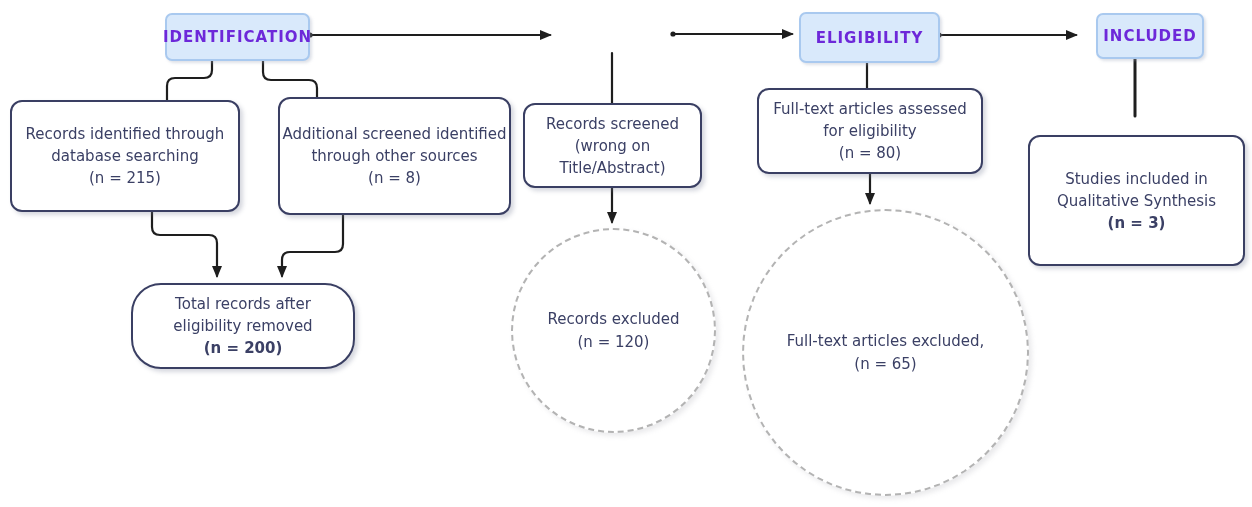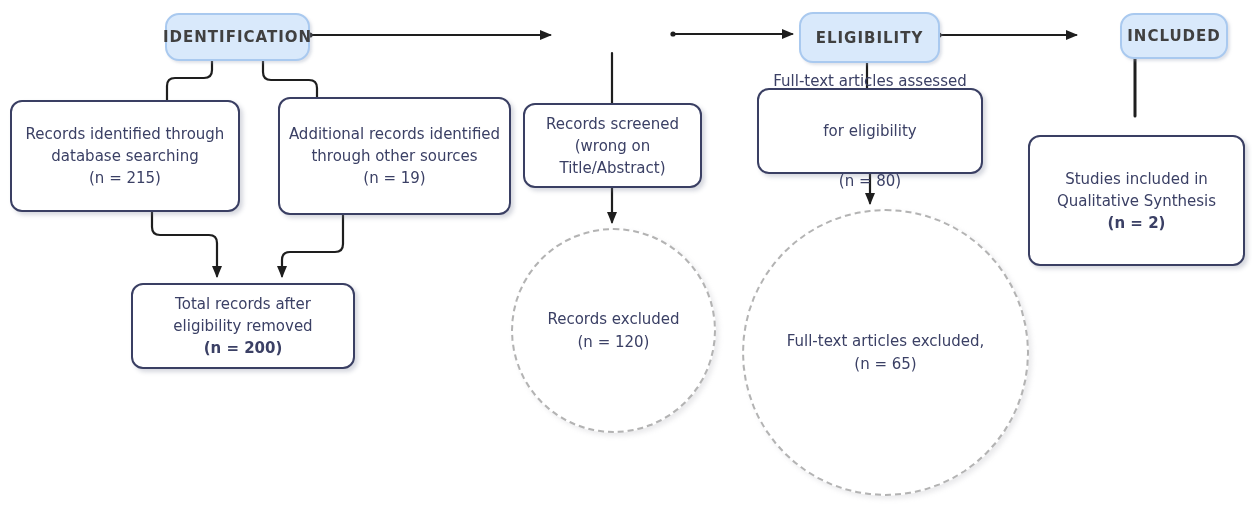--- a/index.html
+++ b/index.html
@@ -33,25 +33,25 @@
   #arrowhead path { fill: var(--line, #1e1e1e); }
 
   .hdr {
     position: absolute;
     z-index: 2;
     display: flex;
     align-items: center;
     justify-content: center;
     background: var(--header-fill, #d9e9fb);
     border: 2px solid var(--header-border, #a9c9ef);
-    border-radius: 14px;
+    border-radius: 7px;
     font-weight: 700;
     font-size: 15px;
     letter-spacing: 1px;
-    color: #404040;
+    color: #6d28d9;
     box-shadow: 2px 2px 3px rgba(160,170,190,0.35);
   }
   .node {
     position: absolute;
     z-index: 2;
     display: flex;
     flex-direction: column;
     align-items: center;
     justify-content: center;
     background: #ffffff;
@@ -118,63 +118,63 @@
 
     <path class="wire thick" d="M 1135 55 L 1135 116"></path>
   </svg>
 
   <div class="hdr" style="left:165px; top:13px; width:141px; height:44px;">
     <span>IDENTIFICATION</span>
   </div>
   <div class="hdr" style="left:799px; top:12px; width:137px; height:47px;">
     <span>ELIGIBILITY</span>
   </div>
-  <div class="hdr" style="left:1120px; top:13px; width:104px; height:42px;">
+  <div class="hdr" style="left:1096px; top:13px; width:104px; height:42px;">
     <span>INCLUDED</span>
   </div>
 
   <div class="node" style="left:10px; top:100px; width:230px; height:112px;">
     <div class="ln">Records identified through</div>
     <div class="ln">database searching</div>
     <div class="ln">(n = 215)</div>
   </div>
 
   <div class="node" style="left:278px; top:97px; width:233px; height:118px;">
-    <div class="ln">Additional records identified</div>
+    <div class="ln">Additional screened identified</div>
     <div class="ln">through other sources</div>
-    <div class="ln">(n = 19)</div>
+    <div class="ln">(n = 8)</div>
   </div>
 
-  <div class="node" style="left:131px; top:283px; width:224px; height:86px;">
+  <div class="node" style="left:131px; top:283px; width:224px; height:86px;border-radius:30px;">
     <div class="ln">Total records after</div>
     <div class="ln">eligibility removed</div>
     <div class="ln bold">(n = 200)</div>
   </div>
 
   <div class="node" style="left:523px; top:103px; width:179px; height:85px;">
     <div class="ln">Records screened</div>
     <div class="ln">(wrong on</div>
     <div class="ln">Title/Abstract)</div>
   </div>
 
   <div class="circle" style="left:511px; top:228px; width:205px; height:205px;">
     <div class="ln">Records excluded</div>
     <div class="ln">(n = 120)</div>
   </div>
 
-  <div class="node" style="left:757px; top:88px; width:226px; height:86px;gap:28px;">
+  <div class="node" style="left:757px; top:88px; width:226px; height:86px;">
     <div class="ln">Full-text articles assessed</div>
     <div class="ln">for eligibility</div>
     <div class="ln">(n = 80)</div>
   </div>
 
   <div class="circle" style="left:742px; top:209px; width:287px; height:287px;">
     <div class="ln">Full-text articles excluded,</div>
     <div class="ln">(n = 65)</div>
   </div>
 
   <div class="node" style="left:1028px; top:115px; width:217px; height:131px;margin-top:20px;">
     <div class="ln">Studies included in</div>
     <div class="ln">Qualitative Synthesis</div>
-    <div class="ln bold">(n = 2)</div>
+    <div class="ln bold">(n = 3)</div>
   </div>
 
 </div>
 
 </body></html>

